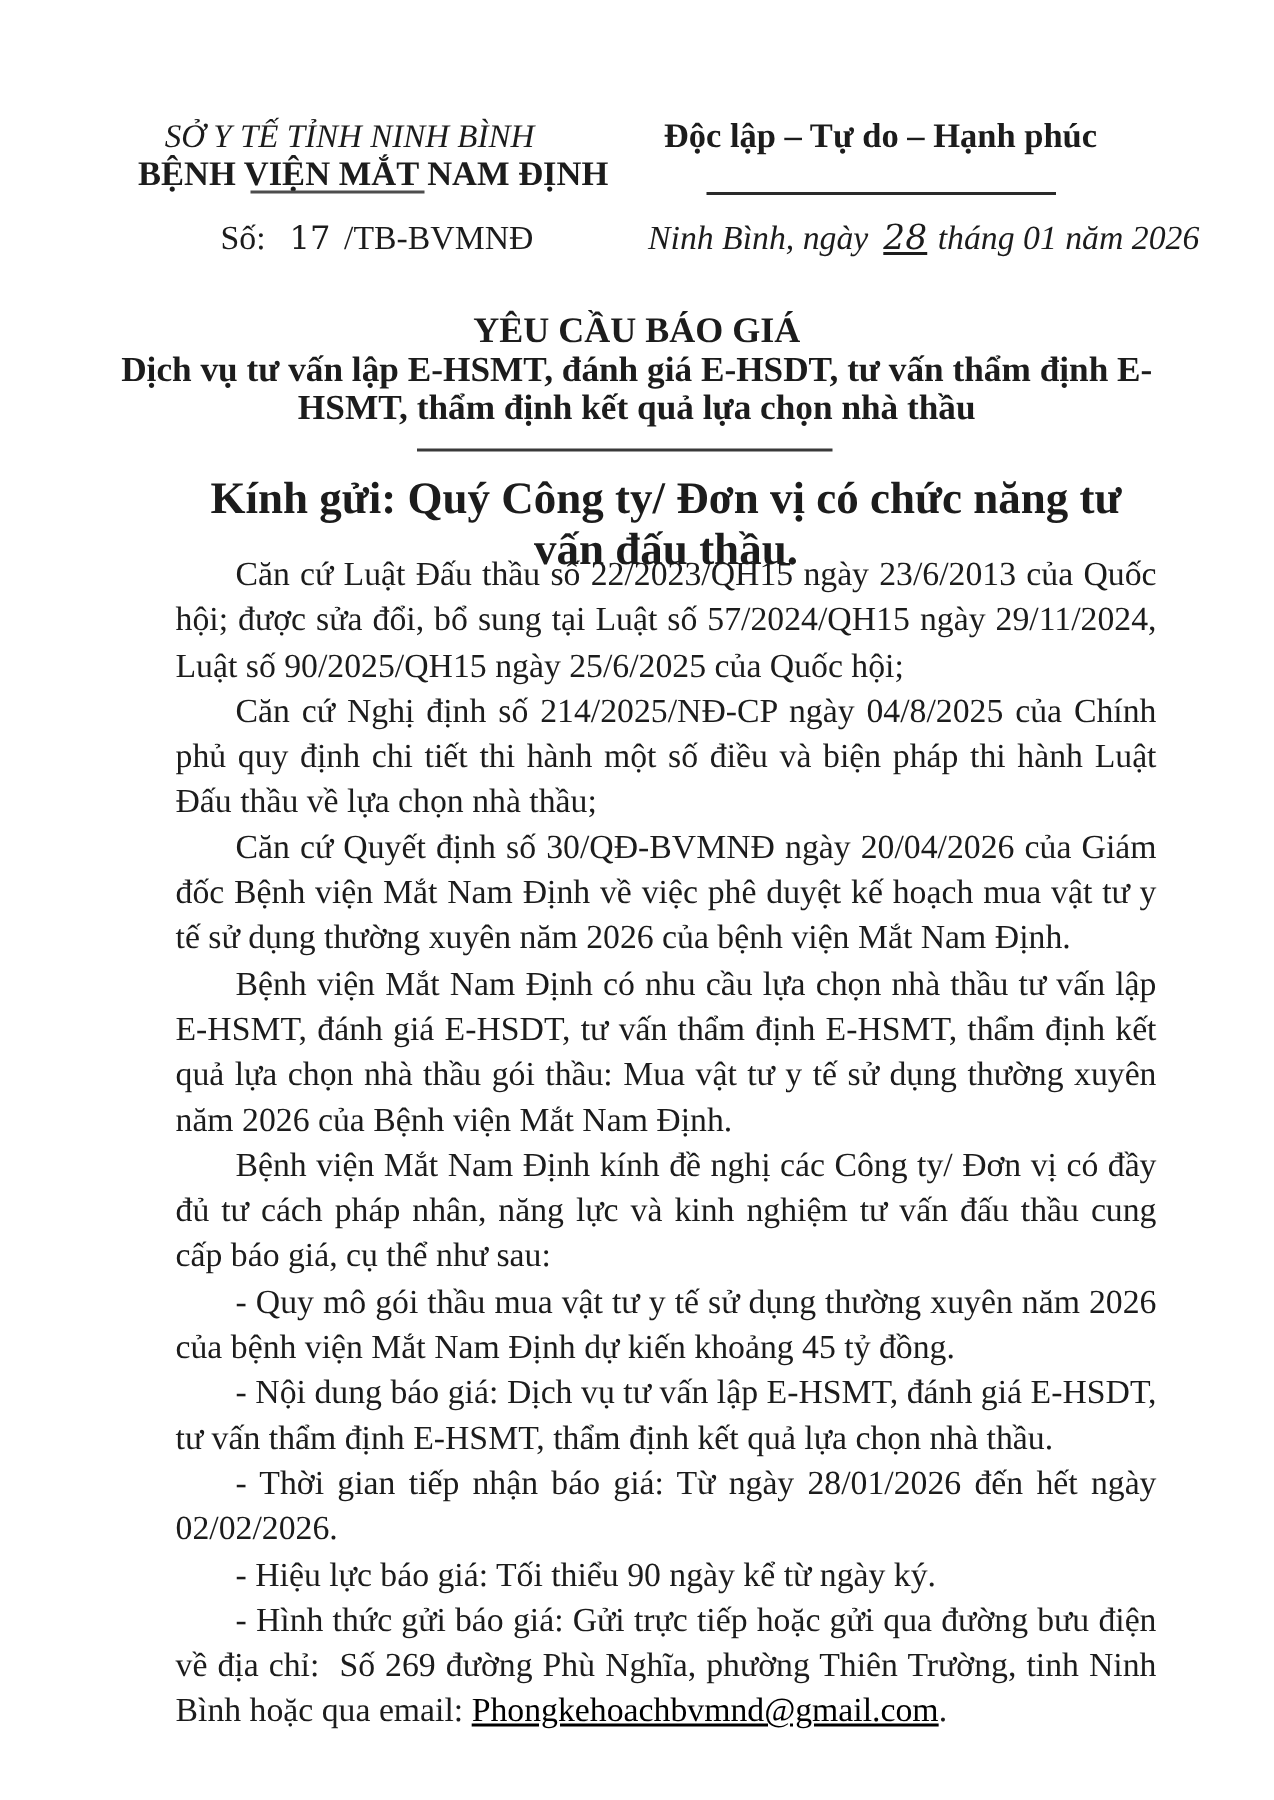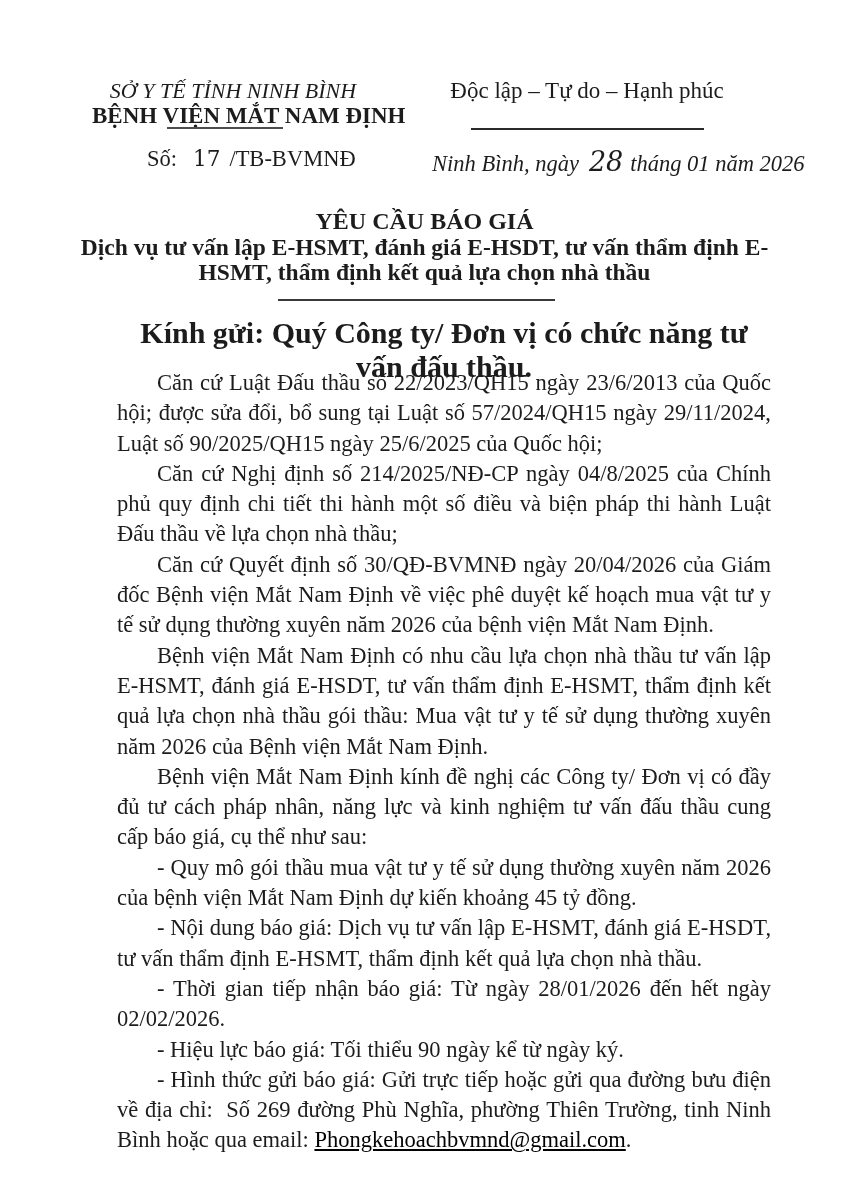--- a/index.html
+++ b/index.html
@@ -20,35 +20,35 @@
   .org-line2{font-size:23px;font-weight:bold;white-space:nowrap;}
   .org-underline{
     position:absolute;top:127px;left:167px;width:116px;height:0;
     border-bottom:2.5px solid #4d4d4d;
   }
   .national-block{
     position:absolute;top:78px;left:388px;width:398px;
     text-align:center;line-height:25px;
   }
   .nat-line1{font-size:22.5px;font-weight:bold;white-space:nowrap;}
-  .nat-line2{font-size:23px;font-weight:normal;white-space:nowrap;}
+  .nat-line2{font-size:23px;font-weight:bold;white-space:nowrap;}
   .nat-underline{
     position:absolute;top:128px;left:471px;width:233px;height:0;
     border-bottom:2.5px solid #2a2a2a;
   }
   .doc-number{
     position:absolute;top:146px;left:147px;
     font-size:22.5px;white-space:nowrap;
   }
   .doc-number .num{margin:0 9px 0 16px;font-family:"DejaVu Serif",serif;font-size:21.5px;}
   .date-line{
     position:absolute;top:146px;left:432px;
     font-size:22.5px;font-style:italic;white-space:nowrap;
   }
-  .date-line .day{padding:0 7px 0 10px;font-family:"DejaVu Serif",serif;font-size:27px;}
+  .date-line .day{padding:0 7px 0 10px;font-family:"DejaVu Serif",serif;font-size:23px;text-decoration:underline;}
   
   .title-block{
     position:absolute;top:208px;left:60px;width:729px;
     text-align:center;
   }
   .doc-title{font-size:24px;font-weight:bold;line-height:27px;margin:0;}
   .doc-subtitle{font-size:23.5px;font-weight:bold;line-height:25px;margin:0;}
   .subtitle-underline{border-bottom:2.5px solid #3a3a3a;padding-bottom:14px;}
   .salutation{
     position:absolute;top:316px;left:117px;width:654px;

